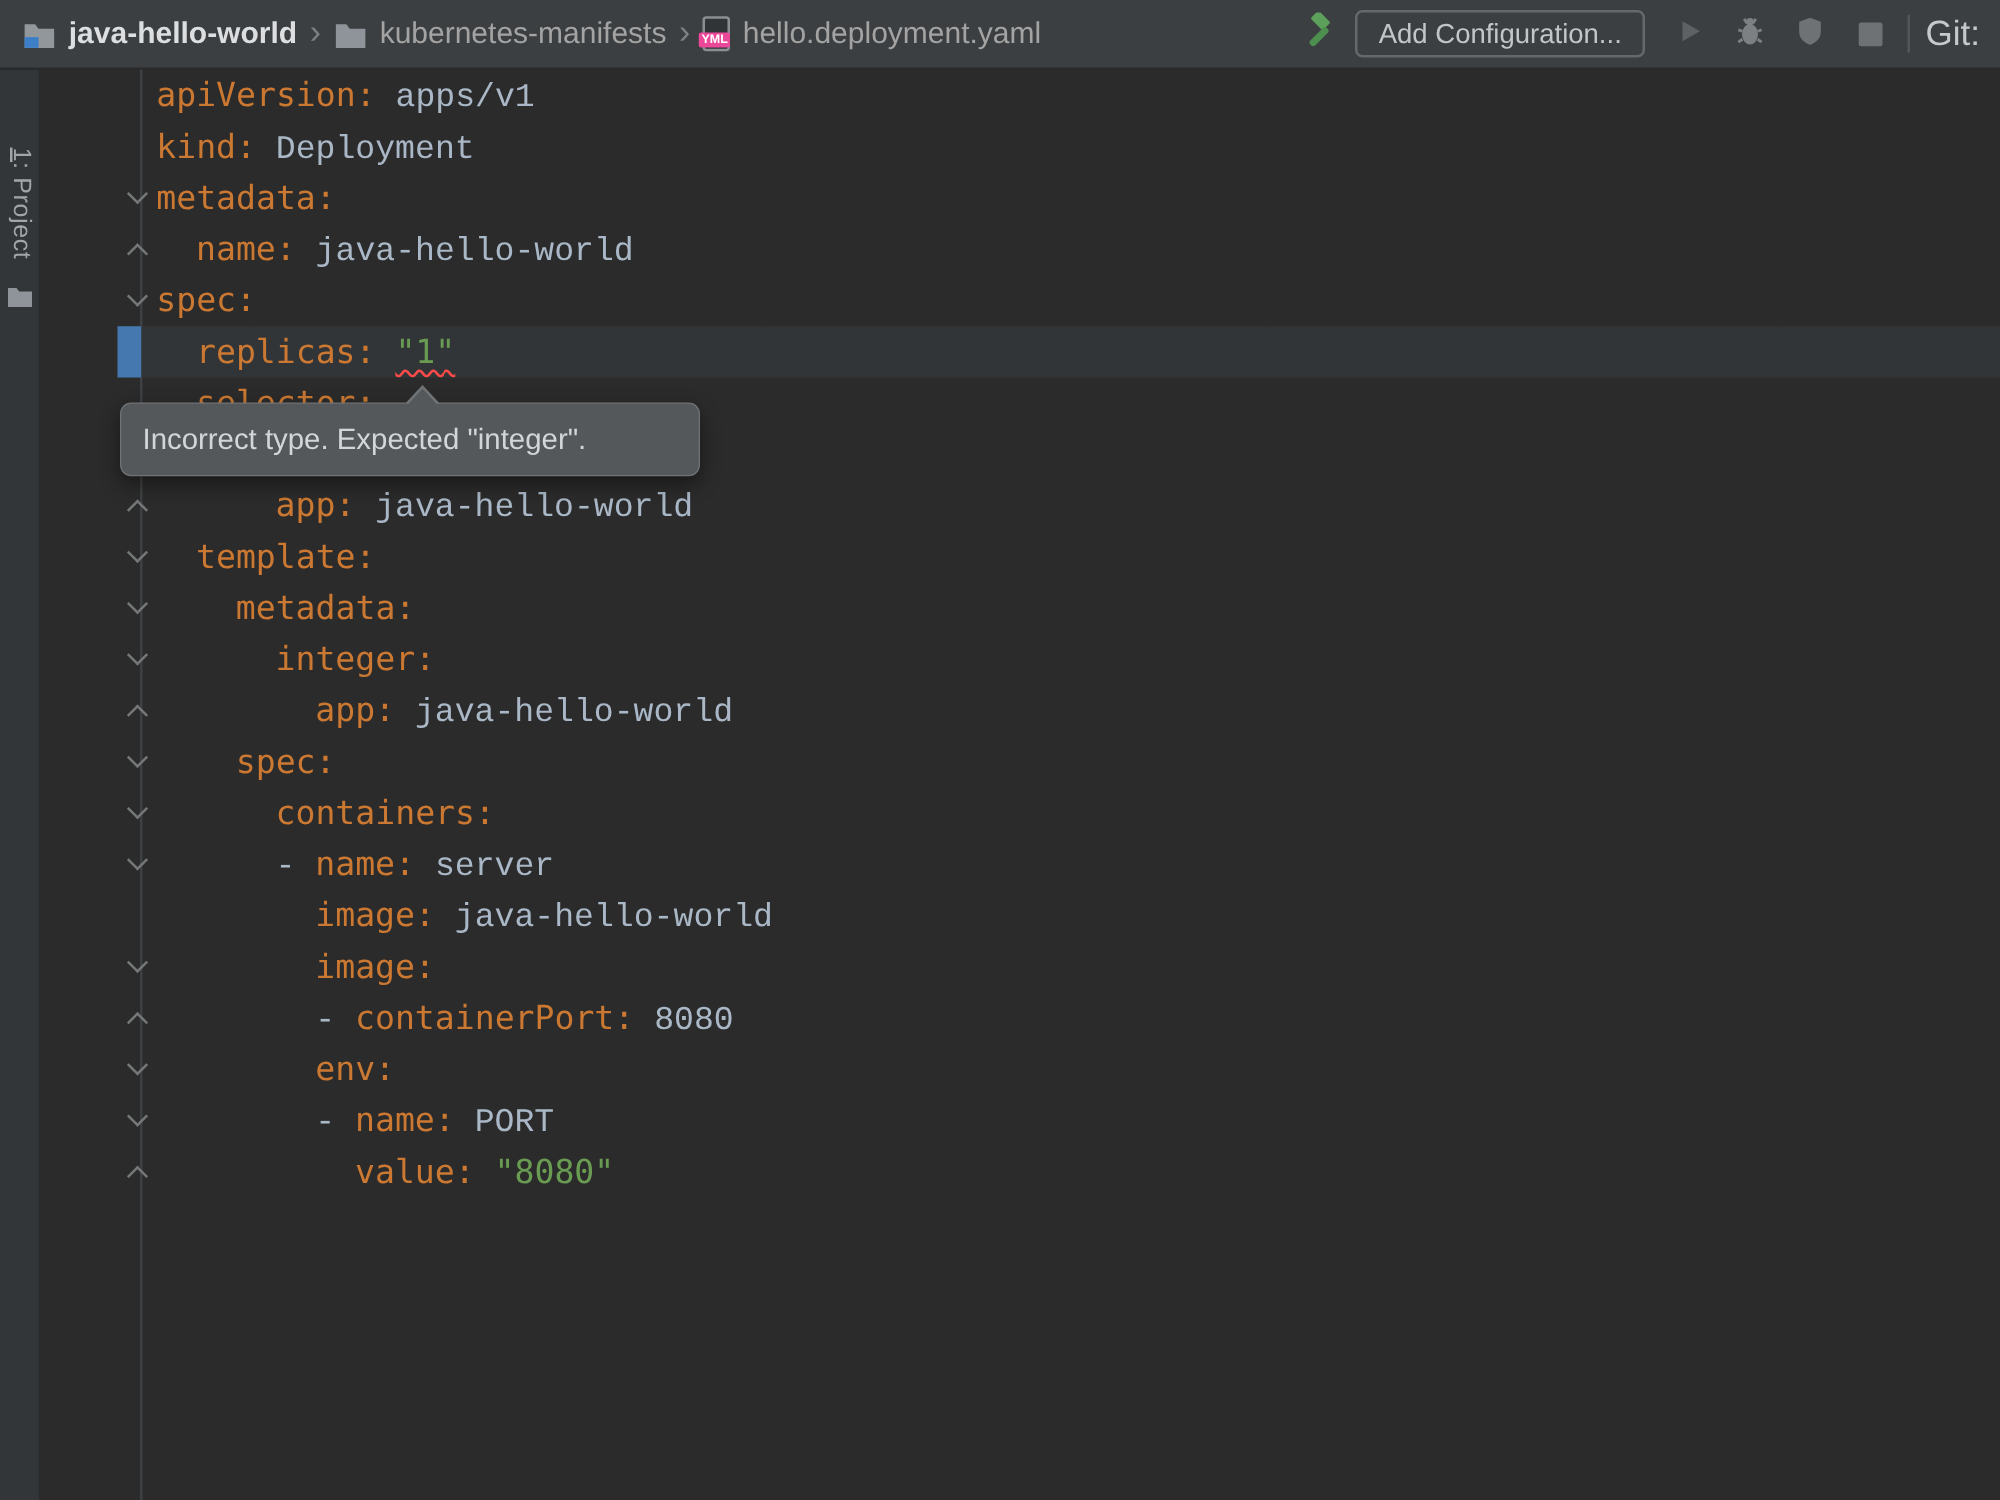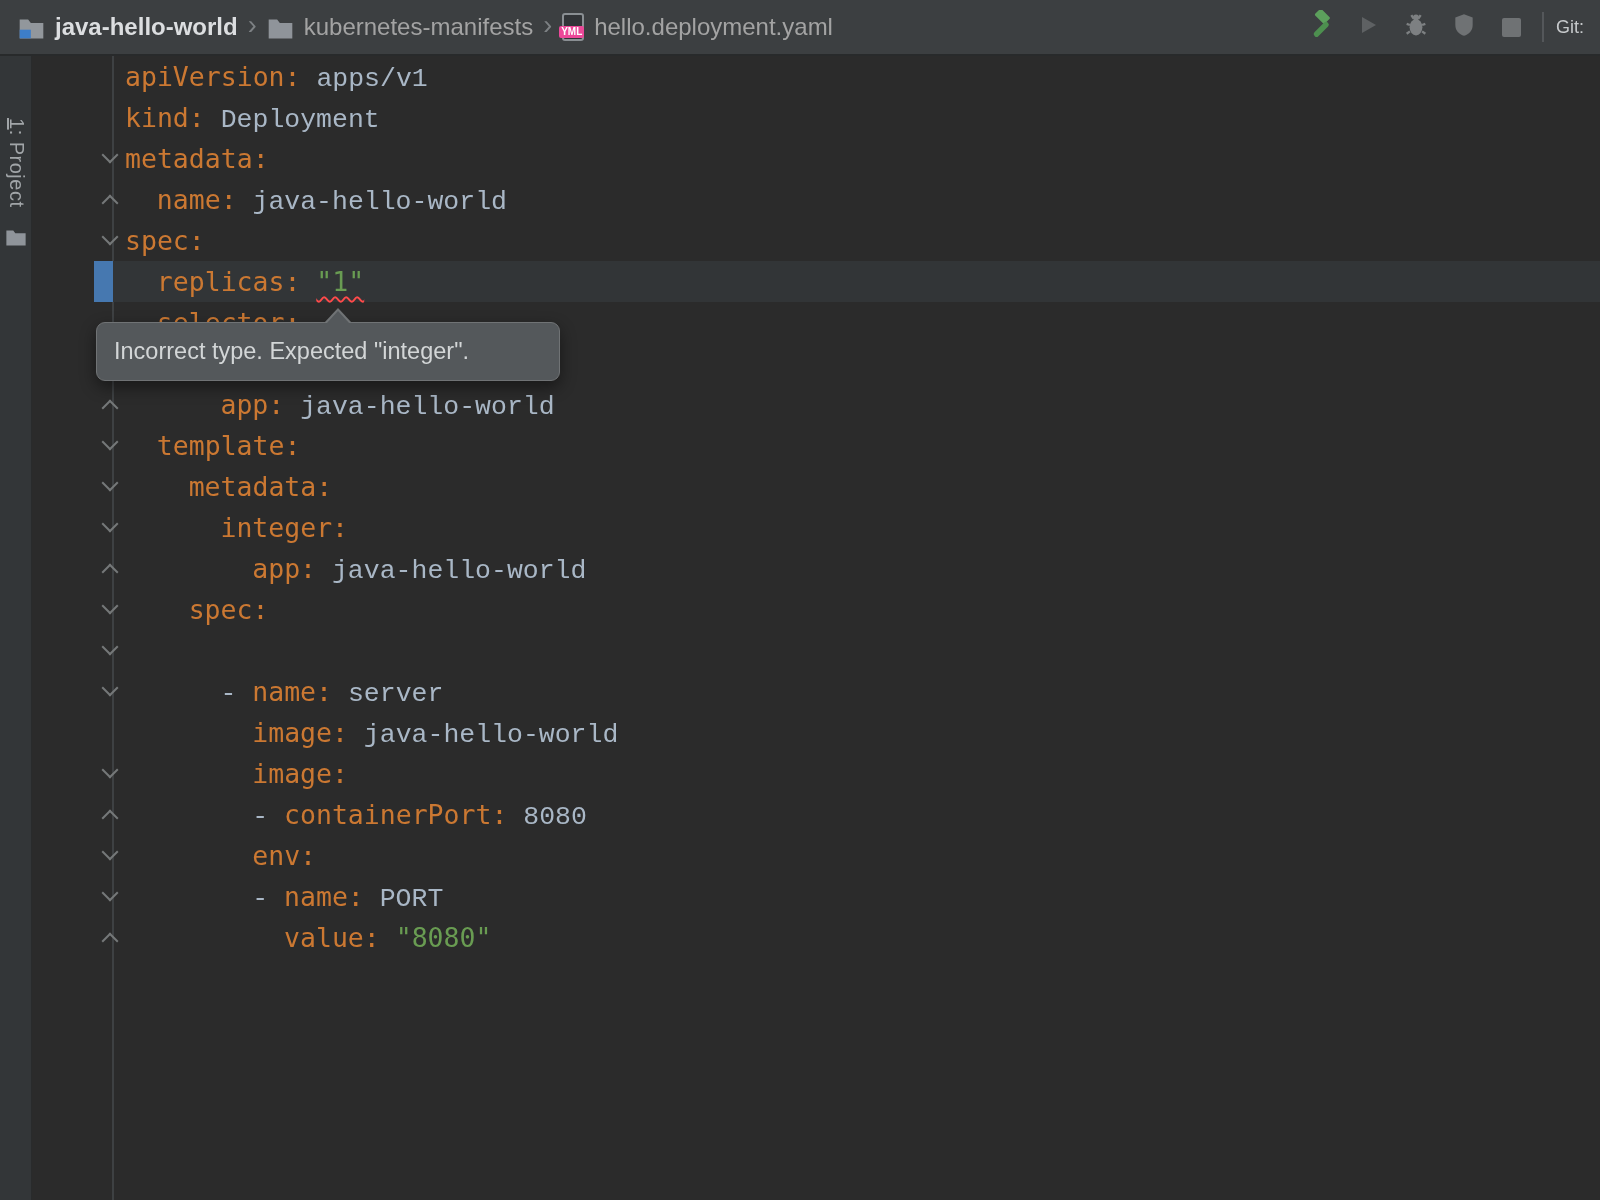--- a/index.html
+++ b/index.html
@@ -32,21 +32,21 @@
   }
   .spacer { flex:1; }
   .icon-btn { width:48px; height:48px; display:flex; align-items:center; justify-content:center; }
   .addcfg {
     height:38px; margin:0 12px 0 6px; padding:0 17px;
     background:transparent; border:2px solid #646868; border-radius:6px;
     color:#c3c6c8; font-size:22px; font-family:"Liberation Sans",sans-serif; white-space:nowrap;
   }
   .stop-sq { width:19px; height:19px; background:#6f7274; border-radius:2px; }
   .tb-sep { width:2px; height:30px; background:#54575a; margin:0 12px 0 6px; }
-  .git-label { font-size:18px; color:#c6c9cb; padding-right:8px; white-space:nowrap; }
+  .git-label { font-size:28px; color:#c6c9cb; padding-right:8px; white-space:nowrap; }
 
   
   .stripe {
     position:absolute; top:56px; left:0; width:32px; height:1144px;
     background:#333638; border-right:1px solid #292b2c;
   }
   .stripe-label {
     position:absolute; left:28px; top:62px;
     transform:rotate(90deg); transform-origin:0 0;
     font-size:20px; color:#a1a5a8; white-space:nowrap; letter-spacing:0.5px;
@@ -151,20 +151,21 @@
 
   <div class="icon-btn">
     <span>
       <svg width="30" height="30" viewBox="0 0 24 24">
         <rect x="8.5" y="1.5" width="11" height="7.2" rx="1.2" transform="rotate(45 14 5)" fill="#5ca05c"></rect>
         <rect x="10.8" y="8" width="4.4" height="15" rx="2" transform="rotate(45 13 15.5)" fill="#4d8f4f"></rect>
       </svg>
     </span>
   </div>
 
+  <button class="addcfg">Add Configuration...</button>
 
   <div class="icon-btn">
     <span>
       <svg width="26" height="26" viewBox="0 0 26 26">
           <path d="M7 5 L21 13 L7 21 Z" fill="#5e6163"></path>
         </svg>
     </span>
   </div>
 
   <div class="icon-btn">
@@ -254,20 +255,21 @@
       <div class="code-line">
         <span class="fold up"></span>
         <span class="code-text"><span class="seg-plain">        </span><span class="seg-key">app:</span><span class="seg-plain"> java-hello-world</span></span>
       </div>
       <div class="code-line">
         <span class="fold down"></span>
         <span class="code-text"><span class="seg-plain">    </span><span class="seg-key">spec:</span></span>
       </div>
       <div class="code-line">
         <span class="fold down"></span>
+        <span class="code-text"><span class="seg-plain">      </span><span class="seg-key">containers:</span></span>
       </div>
       <div class="code-line">
         <span class="fold down"></span>
         <span class="code-text"><span class="seg-plain">      - </span><span class="seg-key">name:</span><span class="seg-plain"> server</span></span>
       </div>
       <div class="code-line">
         <span class="code-text"><span class="seg-plain">        </span><span class="seg-key">image:</span><span class="seg-plain"> java-hello-world</span></span>
       </div>
       <div class="code-line">
         <span class="fold down"></span>

